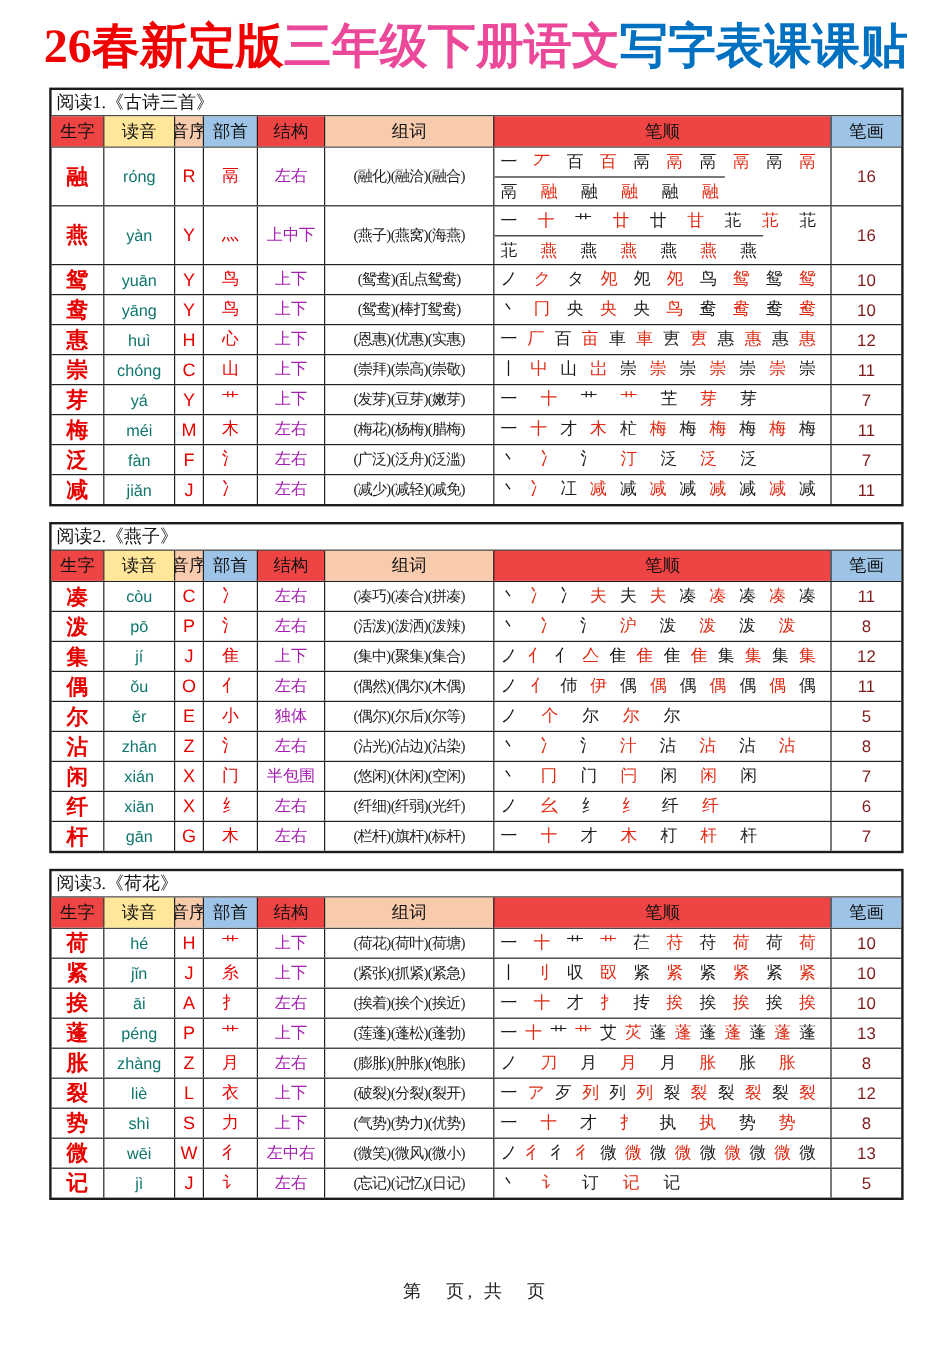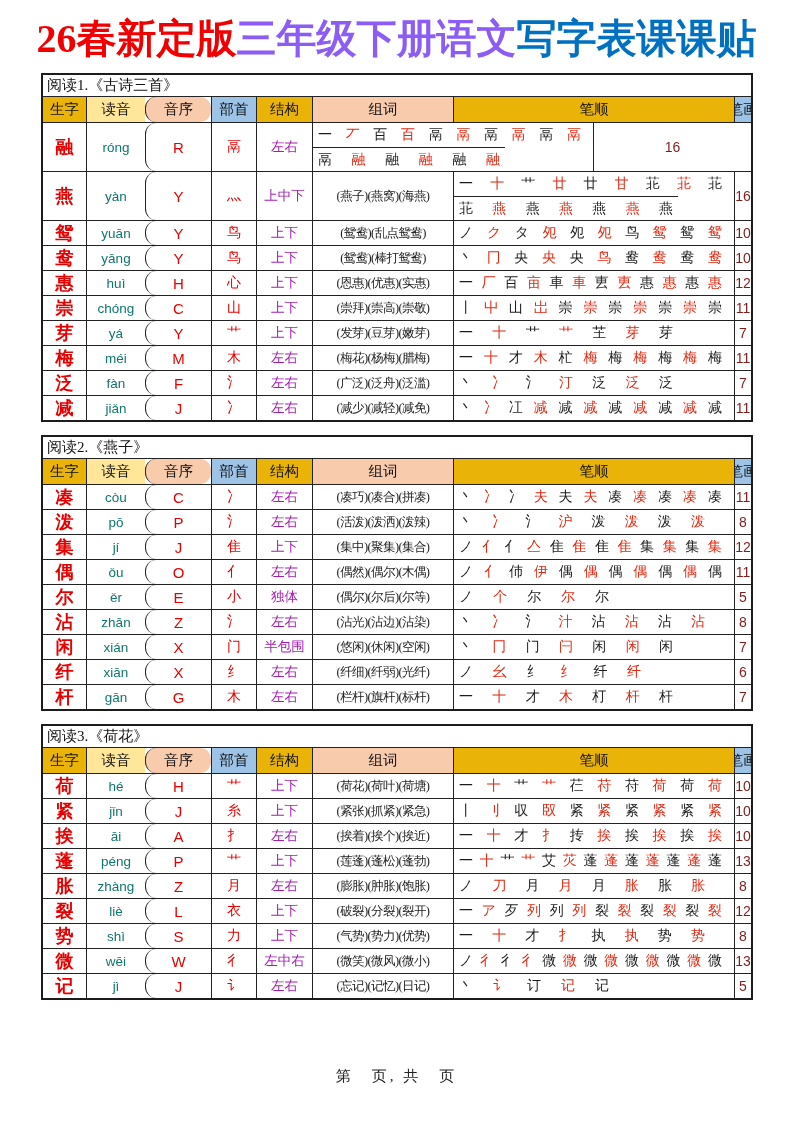--- a/index.html
+++ b/index.html
@@ -16,21 +16,21 @@
     font-family:"Liberation Serif",serif;
     font-weight:bold;
     font-size:40px;
     line-height:1.1;
     margin:0;
     padding-top:17px;
     letter-spacing:0px;
     white-space:nowrap;
   }
   .t-red{color:#f00000;}
-  .t-black{color:#8b5cf6;}
+  .t-black{color:#ec4899;}
   .t-blue{color:#0070c0;}
 
   
   .tables-wrap{margin:12px 0 0 41px;width:712px;}
   .tbl{
     width:712px;
     border:2px solid #1c1c1c;
     margin-bottom:13px;
     background:#fff;
     box-sizing:border-box;
@@ -50,33 +50,33 @@
 
   .cell{
     box-sizing:border-box;
     display:flex;align-items:center;justify-content:center;
     overflow:hidden;white-space:nowrap;
   }
   .cell + .cell{border-left:1px solid #222;}
 
   .w-char{width:43px;}
   .w-pinyin{width:59px;}
-  .w-initial{width:66px;border-radius:11px;}
+  .w-initial{width:24px;}
   .w-radical{width:45px;}
   .w-structure{width:56px;}
   .w-words{width:141px;}
   .w-strokes{width:281px;}
   .w-count{flex:1;}
 
   
   .h{
     font-family:"Liberation Serif",serif;
     font-size:14.5px;color:#111;
   }
-  .bg-green{background:#eab308;}
+  .bg-green{background:#ef4444;}
   .bg-yellow{background:#ffe699;}
   .bg-peach{background:#f8cbad;}
   .bg-blue{background:#9dc3e6;}
 
   
   .char{font-family:"Liberation Serif",serif;font-size:18px;color:#e60000;font-weight:bold;}
   .pinyin{font-size:13.5px;color:#0f766e;}
   .initial{font-size:15px;color:#e60000;}
   .radical{font-family:"Liberation Serif",serif;font-size:14px;color:#e60000;}
   .structure{font-family:"Liberation Serif",serif;font-size:13.5px;color:#a21caf;}
@@ -127,20 +127,21 @@
           <div class="cell h w-words bg-peach">组词</div>
           <div class="cell h w-strokes bg-green">笔顺</div>
           <div class="cell h w-count bg-blue">笔画</div>
         </div>
         <div class="row body-row tall">
           <div class="cell w-char char">融</div>
           <div class="cell w-pinyin pinyin">róng</div>
           <div class="cell w-initial initial">R</div>
           <div class="cell w-radical radical">鬲</div>
           <div class="cell w-structure structure">左右</div>
+          <div class="cell w-words words">(融化)(融洽)(融合)</div>
           <div class="cell w-strokes strokes-cell">
             <div class="stroke-line" style="width: 273px;">
               <span class="s-d">一</span>
               <span class="s-r">丆</span>
               <span class="s-d">百</span>
               <span class="s-r">百</span>
               <span class="s-d">鬲</span>
               <span class="s-r">鬲</span>
               <span class="s-d">鬲</span>
               <span class="s-r">鬲</span>

